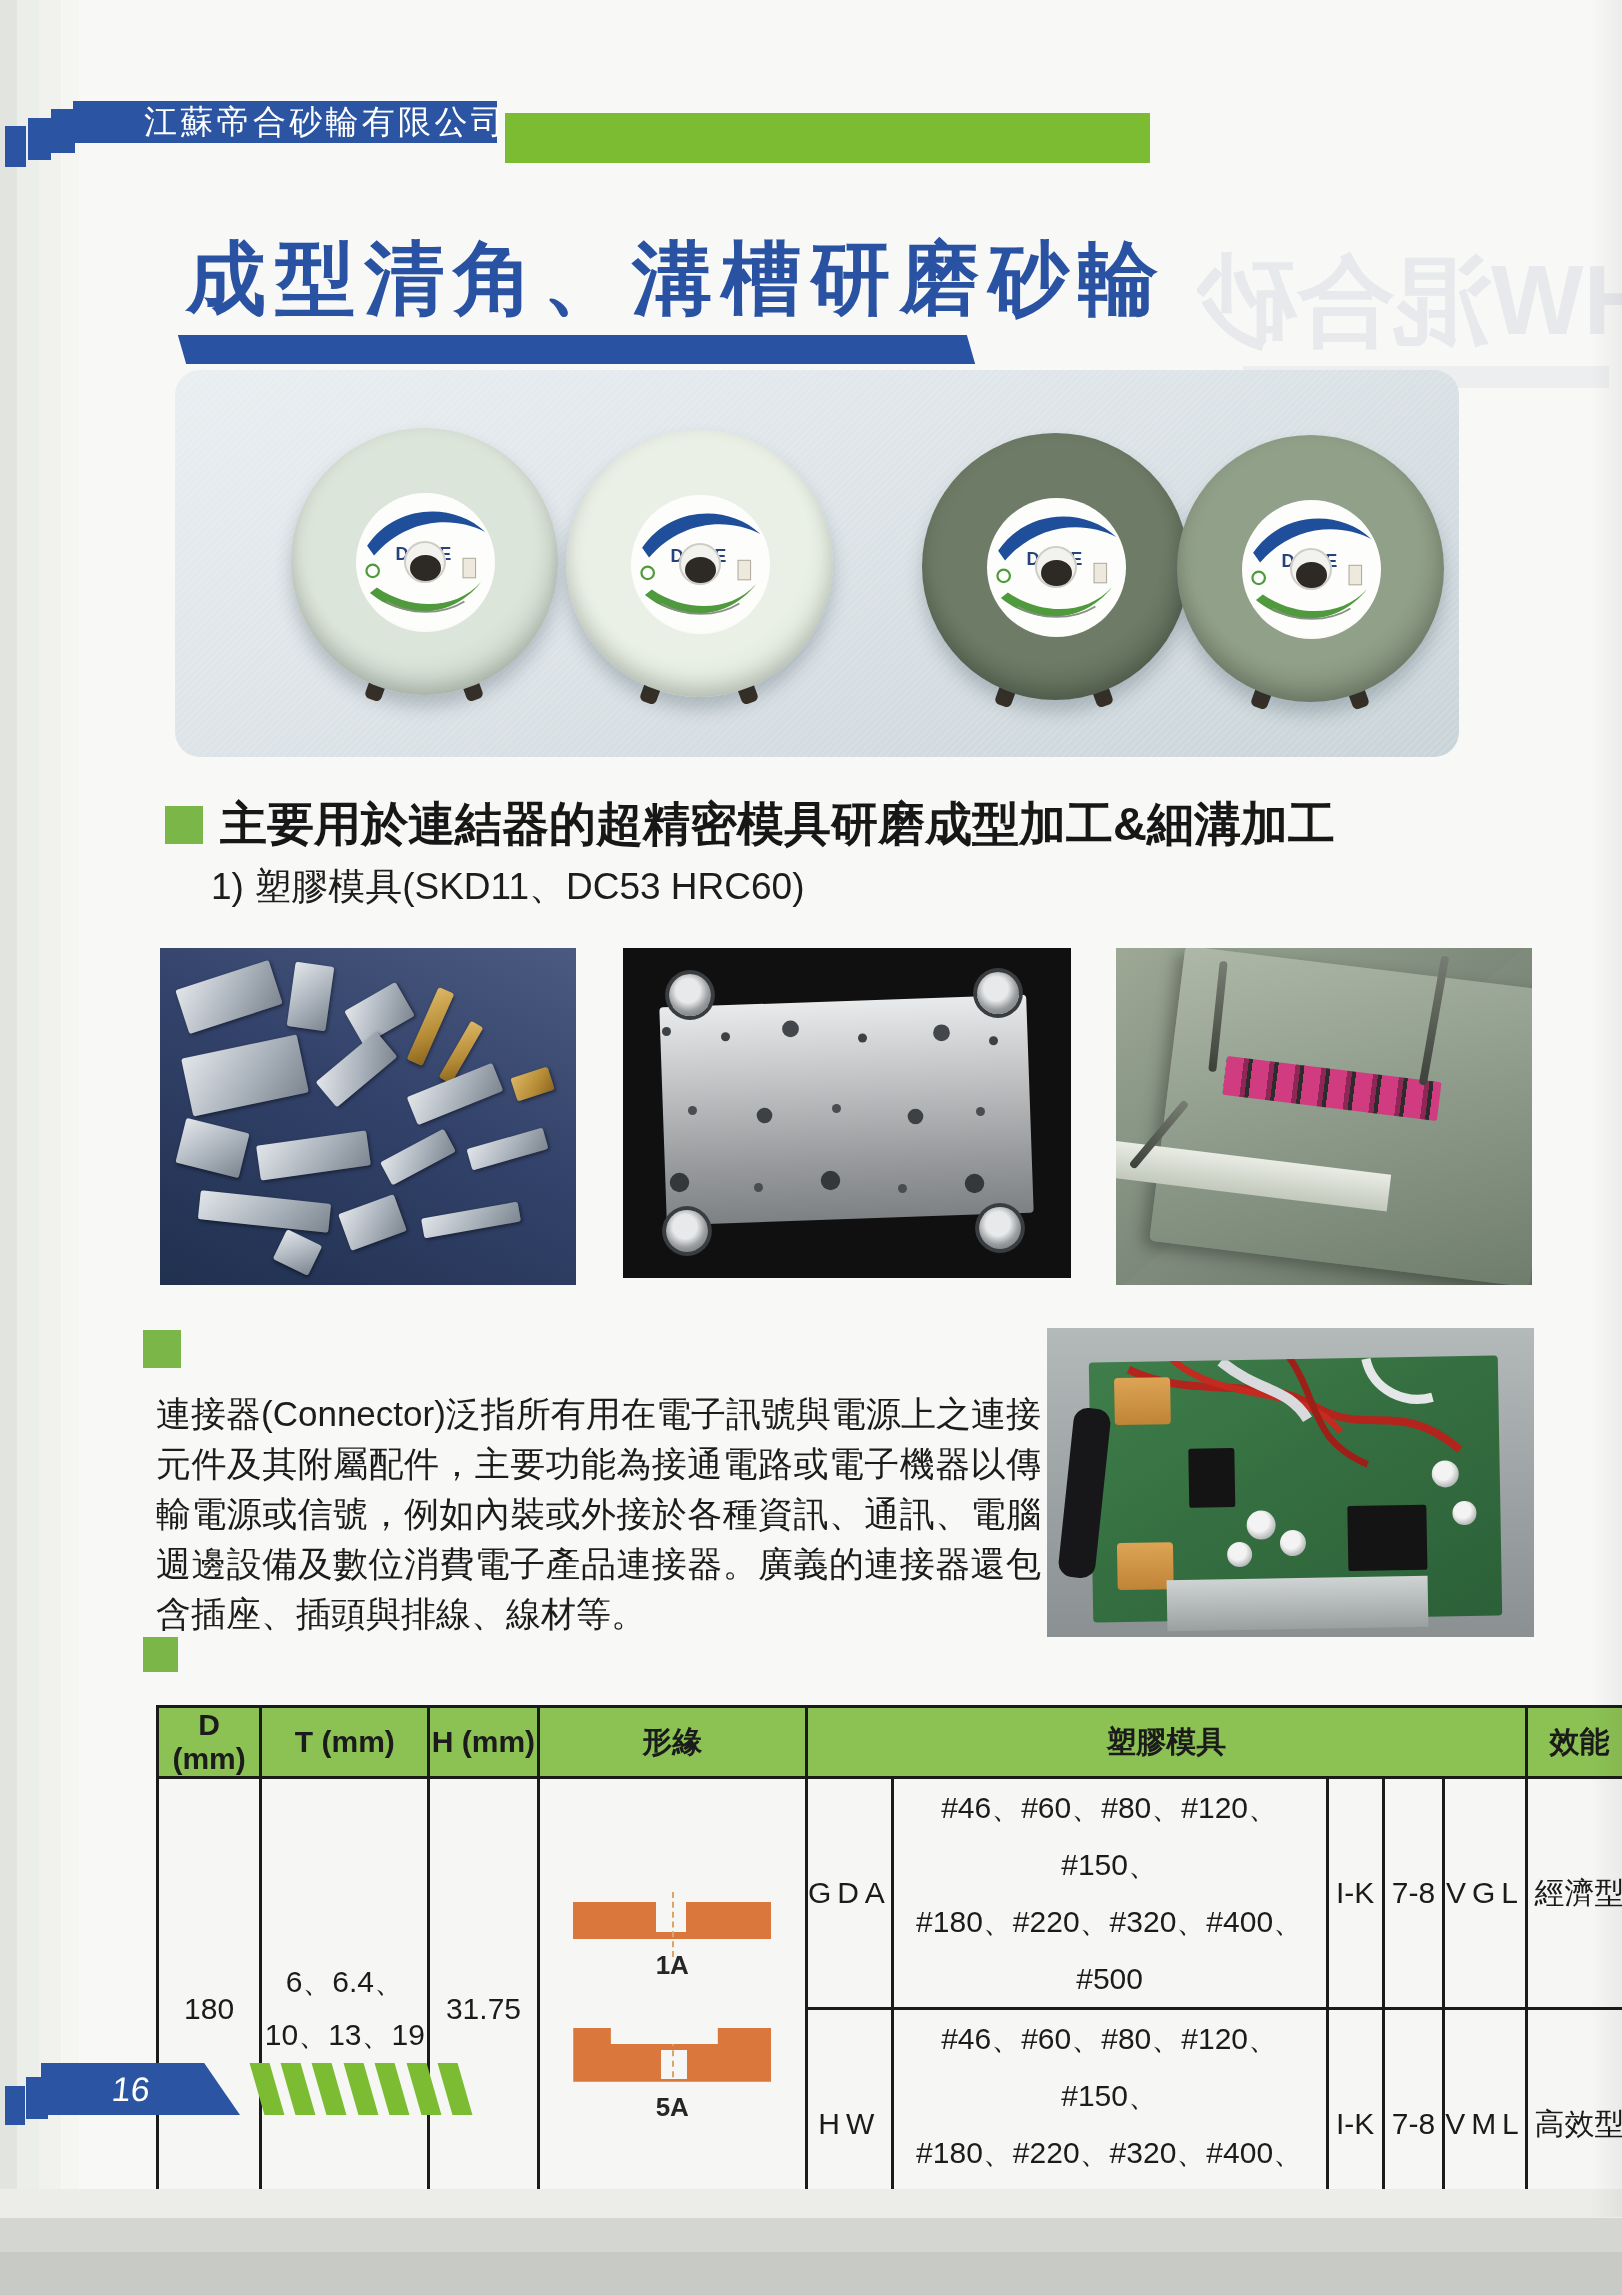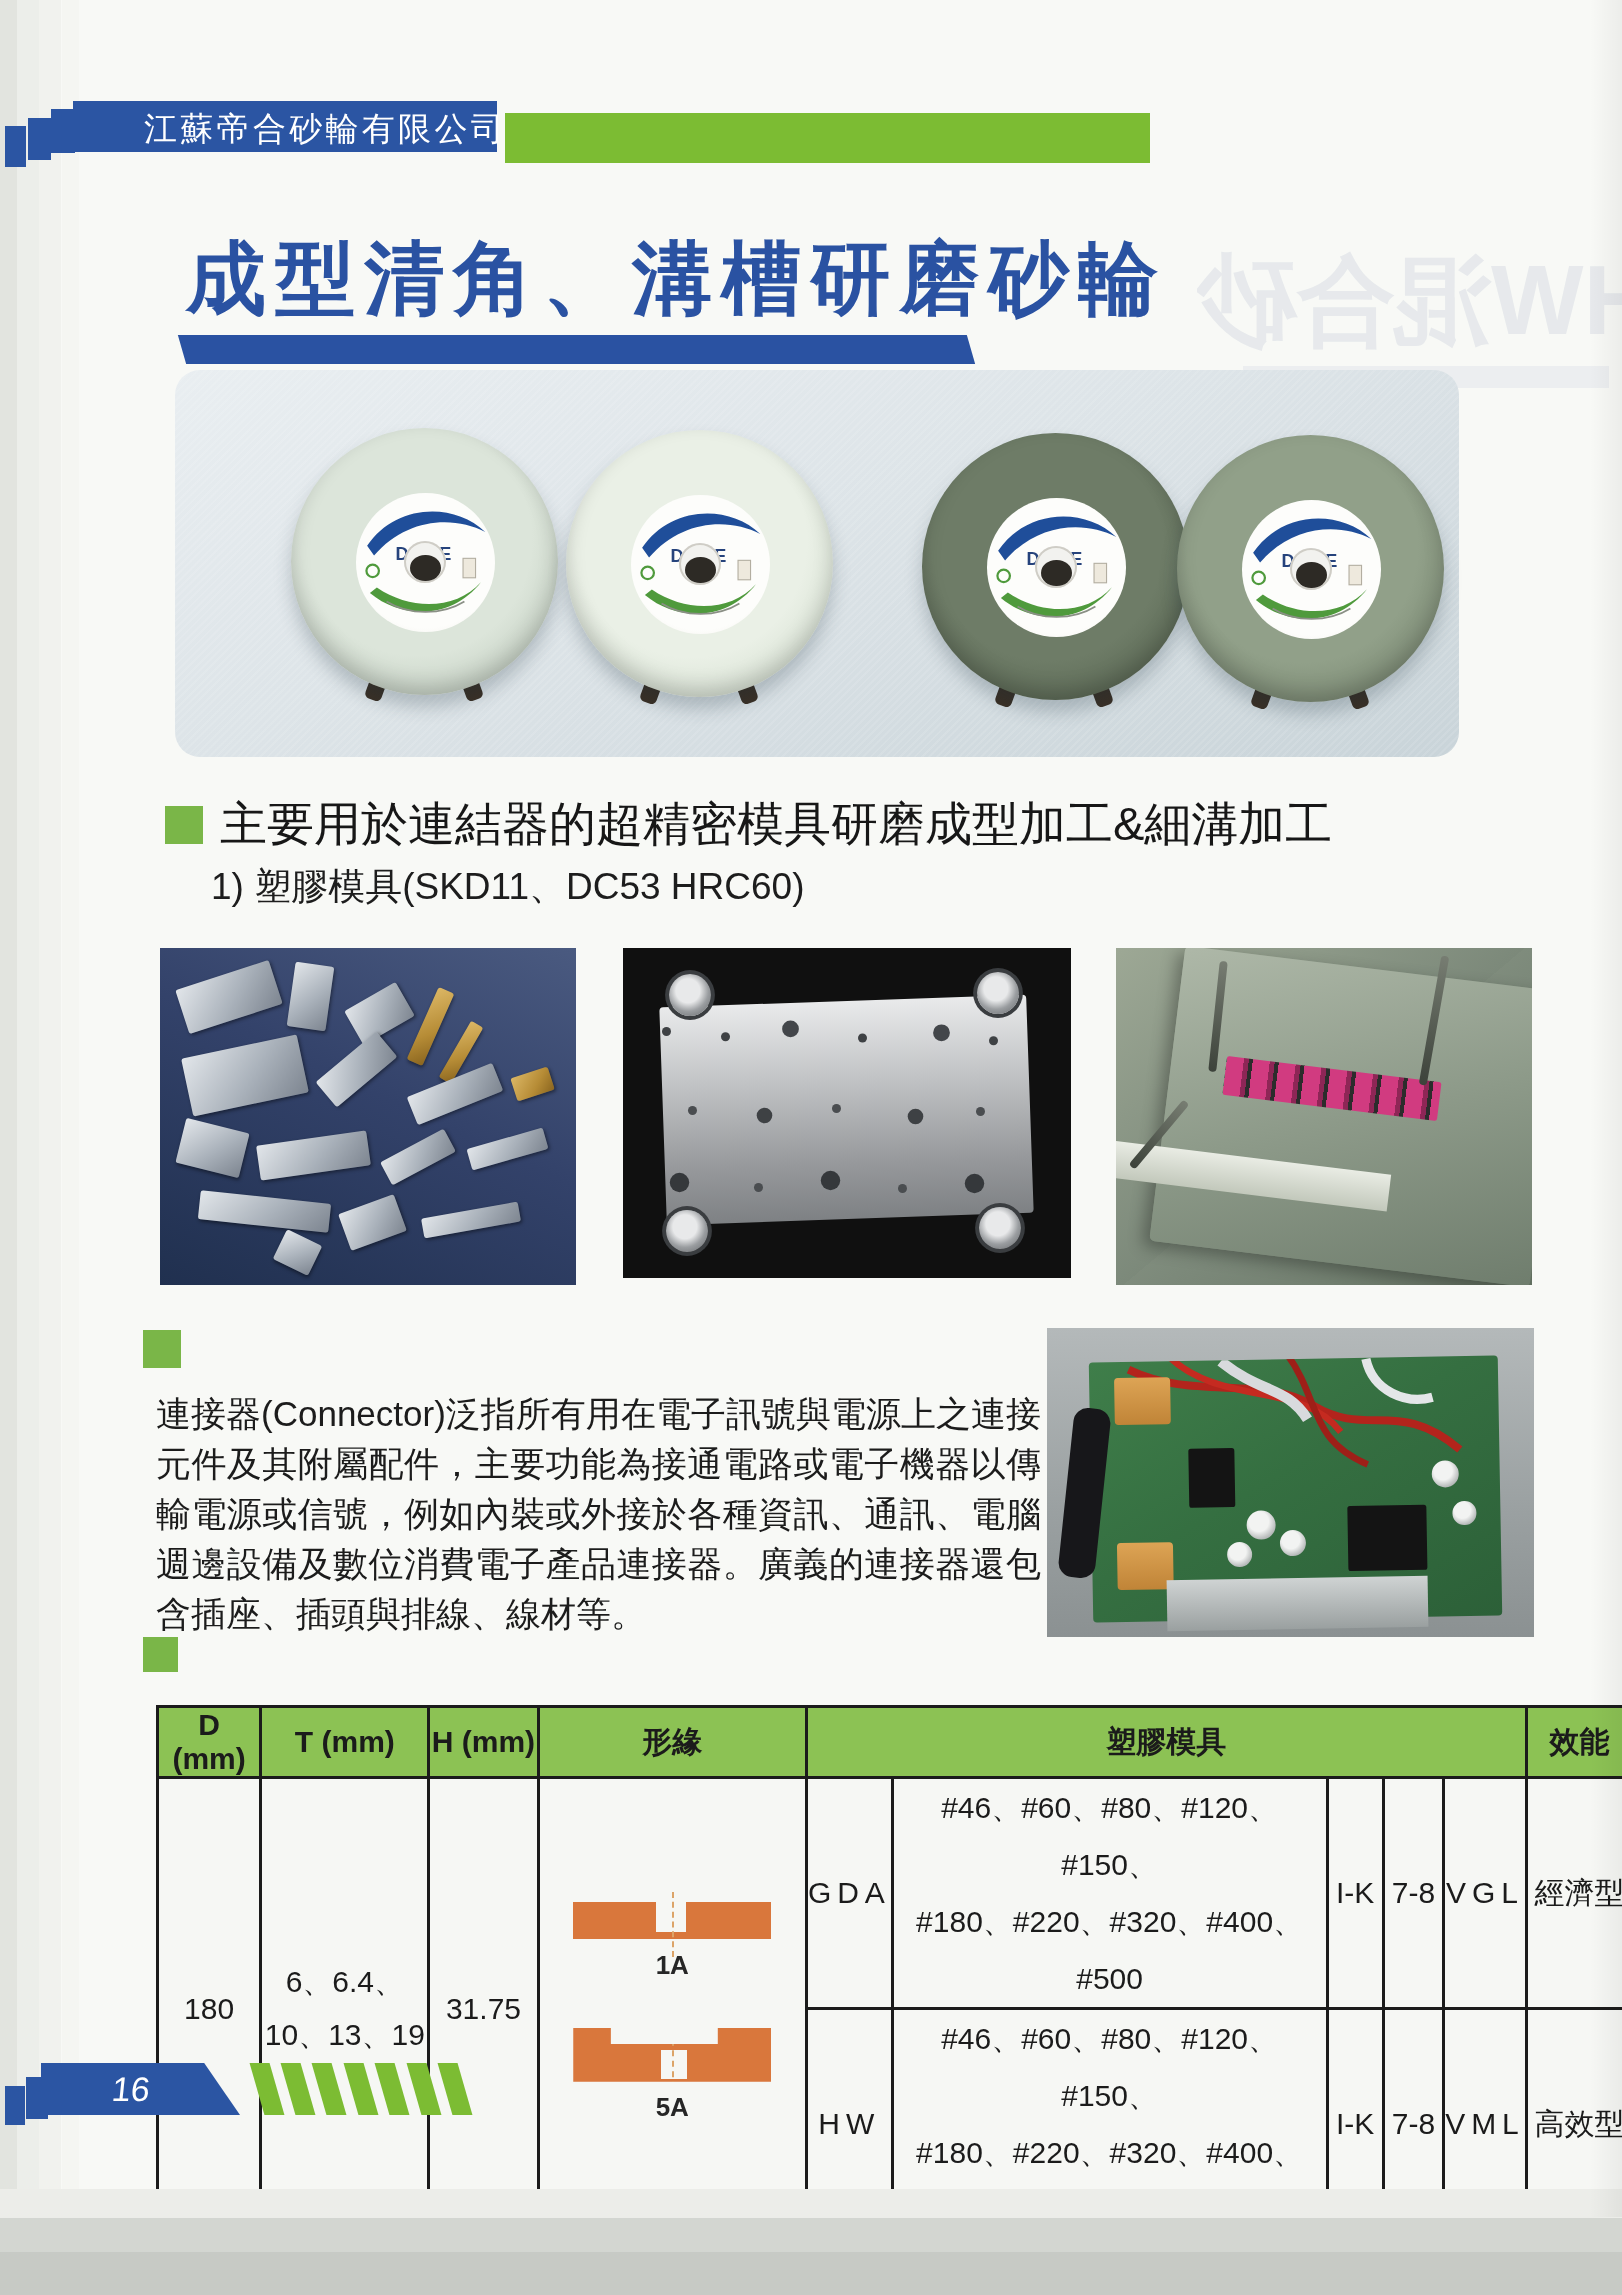--- a/index.html
+++ b/index.html
@@ -16,22 +16,22 @@
     background:linear-gradient(to right,rgba(0,0,0,0),rgba(0,0,0,.05));}
   .edge-strip{position:absolute;top:0;height:2217px;}
   .e1{left:0;width:17px;background:#e2e4df;}
   .e2{left:17px;width:22px;background:#eceeea;}
   .e3{left:39px;width:22px;background:#f1f2ee;}
   .e4{left:62px;width:17px;background:#f5f6f2;}
   .bottom-edge1{left:0;top:2189px;width:1623px;height:29.4px;background:#ecede9;}
   .bottom-edge2{left:0;top:2218px;width:1623px;height:34px;background:#d3d6d1;}
   .bottom-edge3{left:0;top:2252px;width:1623px;height:43px;background:#c7cac5;}
   
-  .band-blue{left:73px;top:101px;width:424px;height:51px;background:var(--brand-blue);
-    display:flex;align-items:flex-end;padding-left:71px;box-sizing:border-box;}
+  .band-blue{left:73px;top:101px;width:424px;height:42px;background:var(--brand-blue);
+    display:flex;align-items:center;padding-left:71px;box-sizing:border-box;}
   .band-blue span{color:#fff;font-size:33px;letter-spacing:3.3px;font-weight:500;white-space:nowrap;}
   .band-green{left:505px;top:113px;width:645px;height:50px;background:var(--brand-green);}
   .blue-step{position:absolute;background:var(--brand-blue);}
   
   .main-title{left:186px;top:226px;font-size:80px;font-weight:bold;color:var(--title-blue);
     letter-spacing:9.2px;white-space:nowrap;}
   .title-bar{left:182px;top:335px;width:789px;height:29px;background:var(--title-blue);
     transform:skewX(16deg);}
   .bleed-wrap{left:1197px;top:236px;width:425px;height:137px;overflow:hidden;}
   .bleed-text{position:absolute;left:0;top:0;transform:scaleX(-1);color:rgba(115,130,170,.13);
@@ -52,21 +52,21 @@
     border-radius:50%;background:#f2f2ef;overflow:hidden;box-shadow:inset 0 0 0 2px #cfcdc6;}
   .wheel .hole::after{content:'';position:absolute;left:15%;bottom:4%;width:72%;height:62%;
     border-radius:50%;background:#2d2a25;}
   .stand{position:absolute;width:144px;height:85px;}
   .leg{position:absolute;width:17px;height:80px;background:linear-gradient(#1f1a14,#3a2f24);
     border-radius:5.2px;}
   .leg.l{left:25px;transform:rotate(20deg);}
   .leg.r{right:25px;transform:rotate(-20deg);}
   .leg.c{left:63px;height:63px;top:6.5px;}
   
-  .sec-head{position:absolute;display:flex;align-items:center;color:#171717;font-weight:normal;}
+  .sec-head{position:absolute;display:flex;align-items:center;color:#171717;font-weight:bold;}
   .sec-square{width:38px;height:38px;background:var(--bullet-green);margin-right:17px;flex:0 0 auto;}
   .list-item{position:absolute;font-size:37px;color:#1d1d1d;white-space:nowrap;}
   
   .photo{position:absolute;overflow:hidden;}
   .photo1{left:160px;top:948px;width:416px;height:337px;
     background:linear-gradient(205deg,#4a5a80 0%,#33426a 45%,#20304f 100%);}
   .mp{position:absolute;background:linear-gradient(135deg,#e2e6ea 0%,#aab2bb 55%,#7d8590 100%);
     border-radius:2.6px;box-shadow:1.3px 2px 3.9px rgba(0,0,0,.45);}
   .mp.gold{background:linear-gradient(135deg,#dcb765 0%,#b68c36 60%,#8a651f 100%);}
   .photo2{left:623px;top:948px;width:448px;height:330px;background:#101010;}

